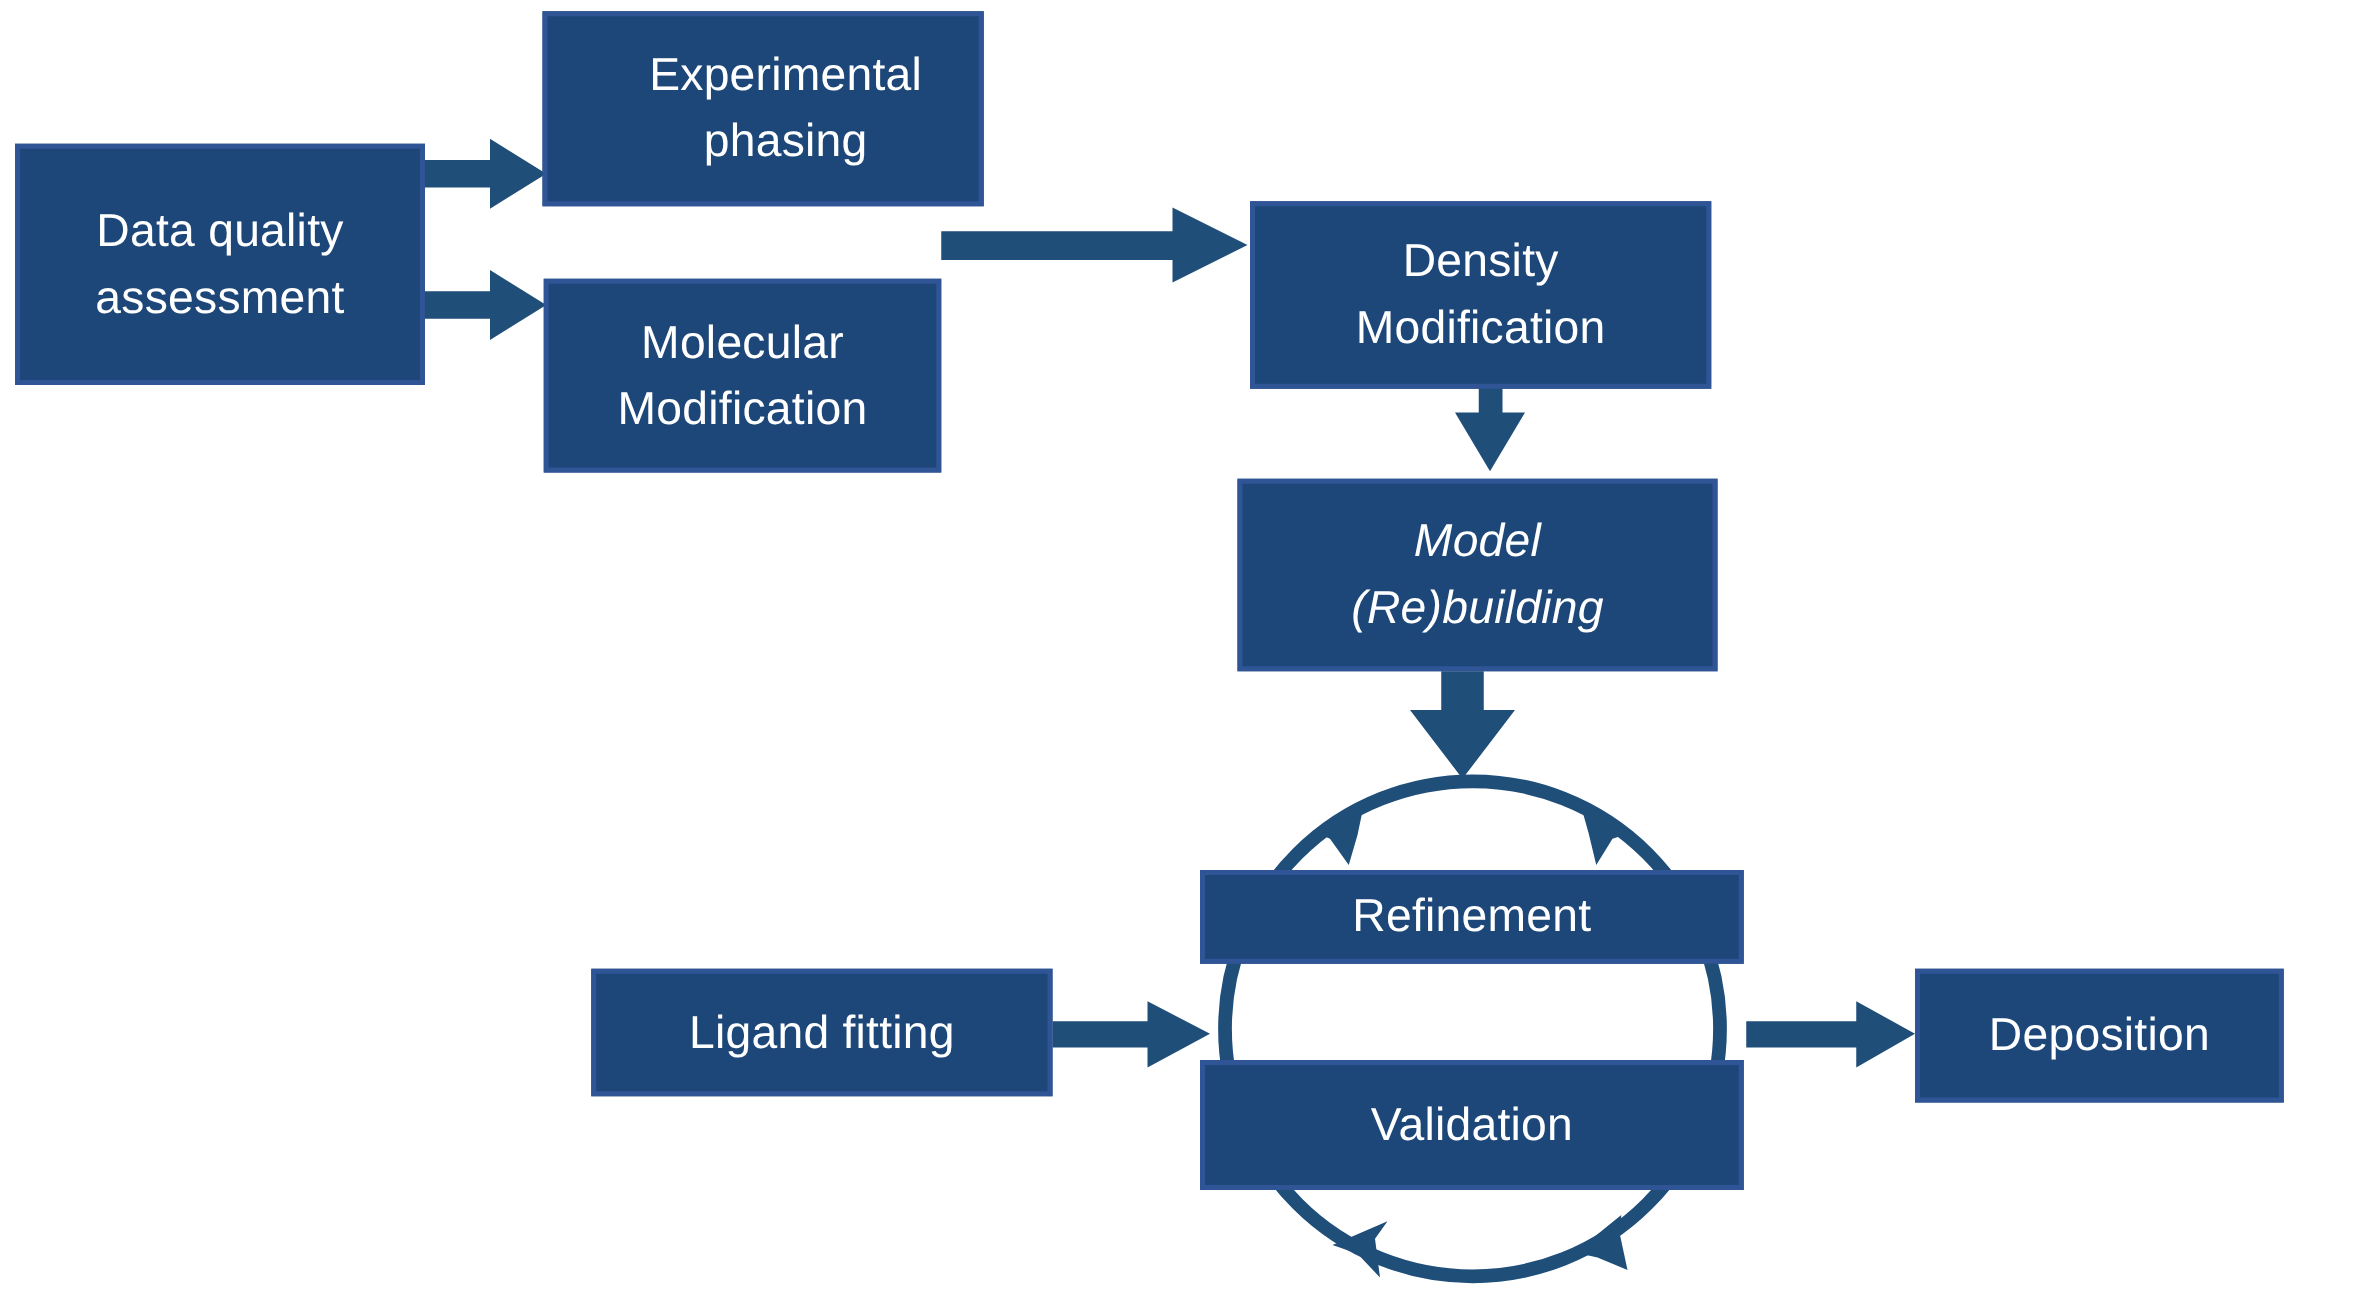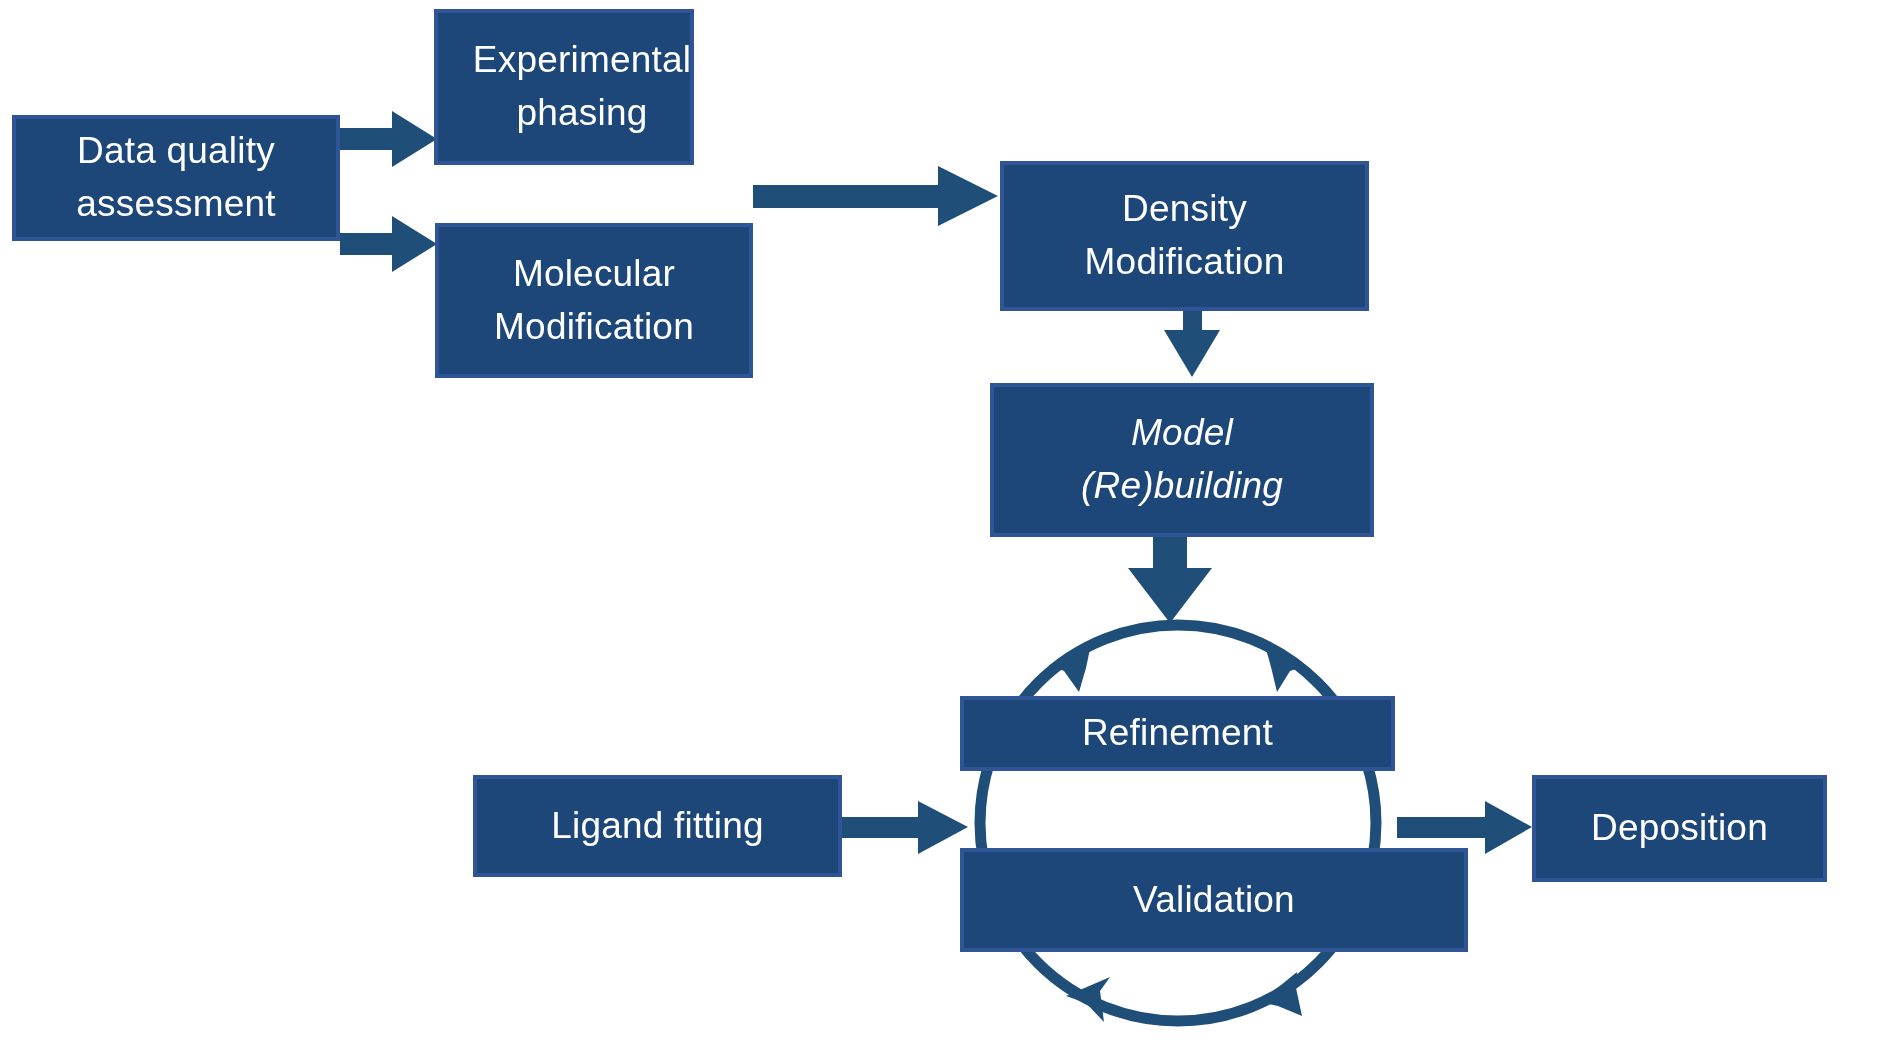--- a/index.html
+++ b/index.html
@@ -62,26 +62,26 @@
 
     <polygon fill="#1f4e79" points="1183,267 1183,330 1164,330 1192,377 1220,330 1202,330 1202,267"></polygon>
 
     <polygon fill="#1f4e79" points="1153,537 1153,568 1128,568 1170,623 1212,568 1187,568 1187,537"></polygon>
 
     <polygon fill="#1f4e79" points="842,817 918,817 918,801 968,827 918,854 918,838 842,838"></polygon>
 
     <polygon fill="#1f4e79" points="1397,817 1485,817 1485,801 1532,827 1485,854 1485,838 1397,838"></polygon>
   </svg>
 
-  <div class="node" style="left:12px; top:115px; width:328px; height:126px;">
+  <div class="node" style="left:12px; top:115px; width:328px; height:193px;">
     <span class="label">Data quality
 assessment</span>
   </div>
 
-  <div class="node" style="left:434px; top:9px; width:260px; height:156px;padding-left:36px;">
+  <div class="node" style="left:434px; top:9px; width:353px; height:156px;padding-left:36px;">
     <span class="label">Experimental
 phasing</span>
   </div>
 
   <div class="node" style="left:435px; top:223px; width:318px; height:155px;">
     <span class="label">Molecular
 Modification</span>
   </div>
 
   <div class="node" style="left:1000px; top:117px; width:369px; height:150px;margin-top:44px;">
@@ -91,21 +91,21 @@
 
   <div class="node" style="left:990px; top:383px; width:384px; height:154px;font-style:italic;">
     <span class="label">Model
 (Re)building</span>
   </div>
 
   <div class="node" style="left:960px; top:696px; width:435px; height:75px;">
     <span class="label">Refinement</span>
   </div>
 
-  <div class="node" style="left:960px; top:848px; width:508px; height:104px;">
+  <div class="node" style="left:960px; top:848px; width:435px; height:104px;">
     <span class="label">Validation</span>
   </div>
 
   <div class="node" style="left:473px; top:775px; width:369px; height:102px;align-items:center;">
     <span class="label">Ligand fitting</span>
   </div>
 
   <div class="node" style="left:1532px; top:775px; width:295px; height:107px;">
     <span class="label">Deposition</span>
   </div>

